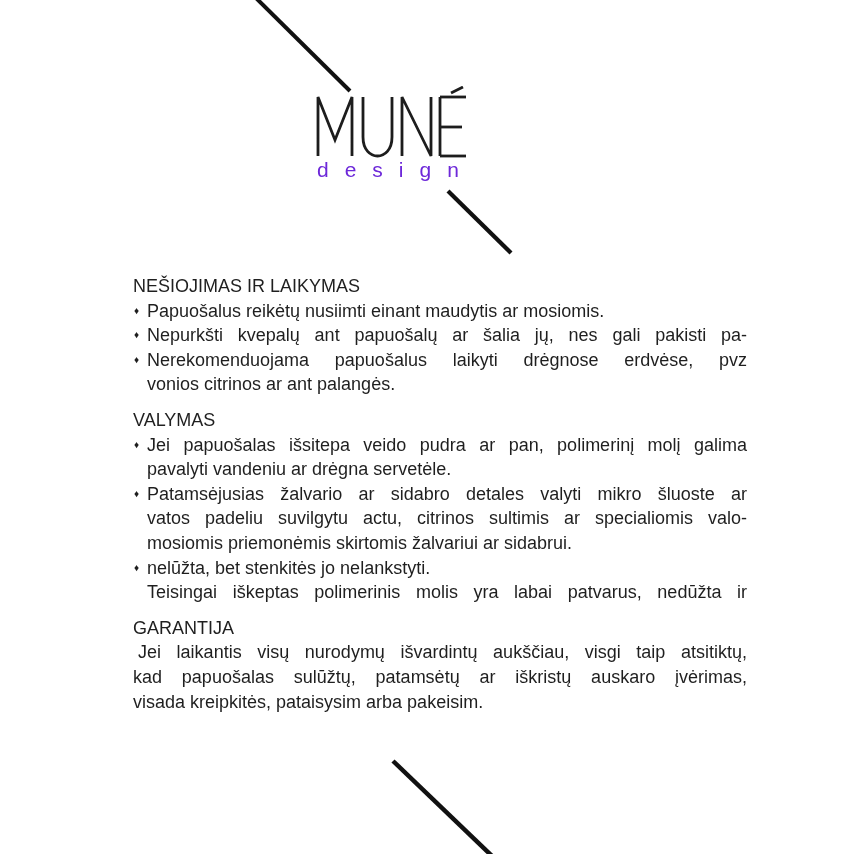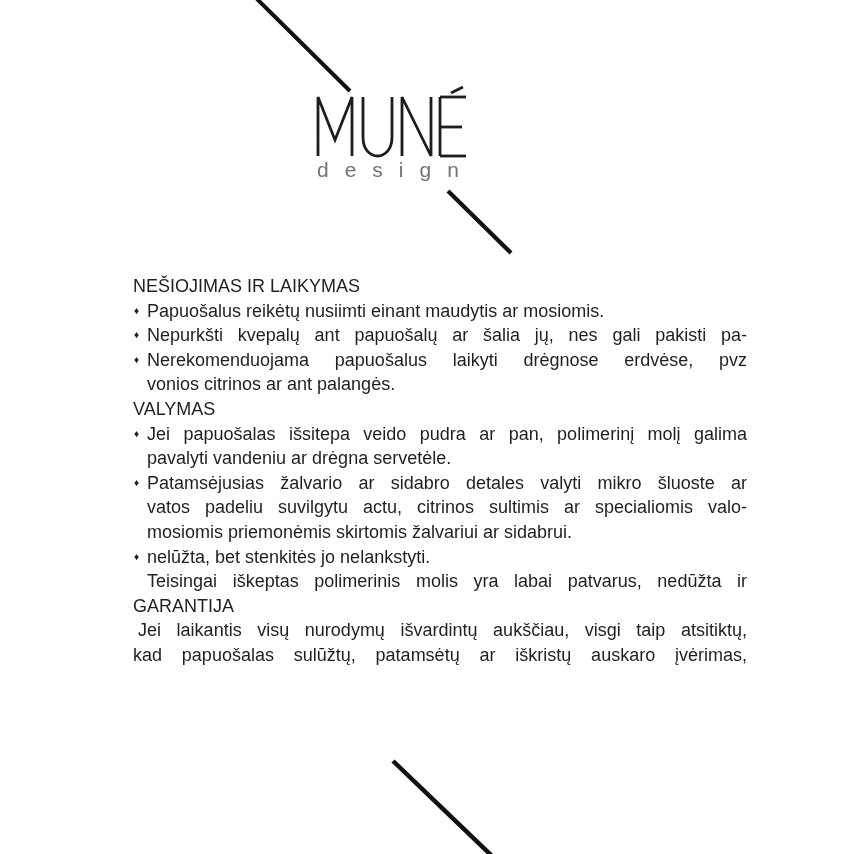--- a/index.html
+++ b/index.html
@@ -23,33 +23,33 @@
     position: absolute;
     left: 316px; top: 86px;
     width: 154px; height: 72px;
   }
   .wordmark path { stroke: #1d1d1d; stroke-width: 2.8; fill: none; stroke-linecap: butt; }
   .subtitle {
     position: absolute;
     left: 317px; top: 158px;
     font-size: 21px;
     letter-spacing: 16px;
-    color: #737373;
+    color: #6d28d9;
     white-space: nowrap;
   }
   
   .text-block {
     position: absolute;
     left: 133px; top: 274px;
     width: 614px;
     font-size: 18px;
     line-height: 24.6px;
     color: #1f1f1f;
   }
-  .section + .section { margin-top: 0; }
+  .section + .section { margin-top: 11px; }
   .heading { white-space: nowrap; }
   .item { position: relative; }
   .item.bulleted { padding-left: 14px; }
   .bullet {
     position: absolute;
     left: 1px; top: 7px;
     font-size: 10px;
     line-height: 1;
     color: #1f1f1f;
   }
@@ -120,17 +120,18 @@
           <span class="bullet">♦</span>
           <div class="line">nelūžta, bet stenkitės jo nelankstyti.</div>
           <div class="line fill">Teisingai iškeptas polimerinis molis yra labai patvarus, nedūžta ir</div>
         </div>
       </section>
       <section class="section">
         <div class="heading">GARANTIJA</div>
         <div class="item indent-first">
           <div class="line fill">Jei laikantis visų nurodymų išvardintų aukščiau, visgi taip atsitiktų,</div>
           <div class="line fill">kad papuošalas sulūžtų, patamsėtų ar iškristų auskaro įvėrimas,</div>
+          <div class="line">visada kreipkitės, pataisysim arba pakeisim.</div>
         </div>
       </section>
     </div>
 
 </div>
 
 </body></html>

